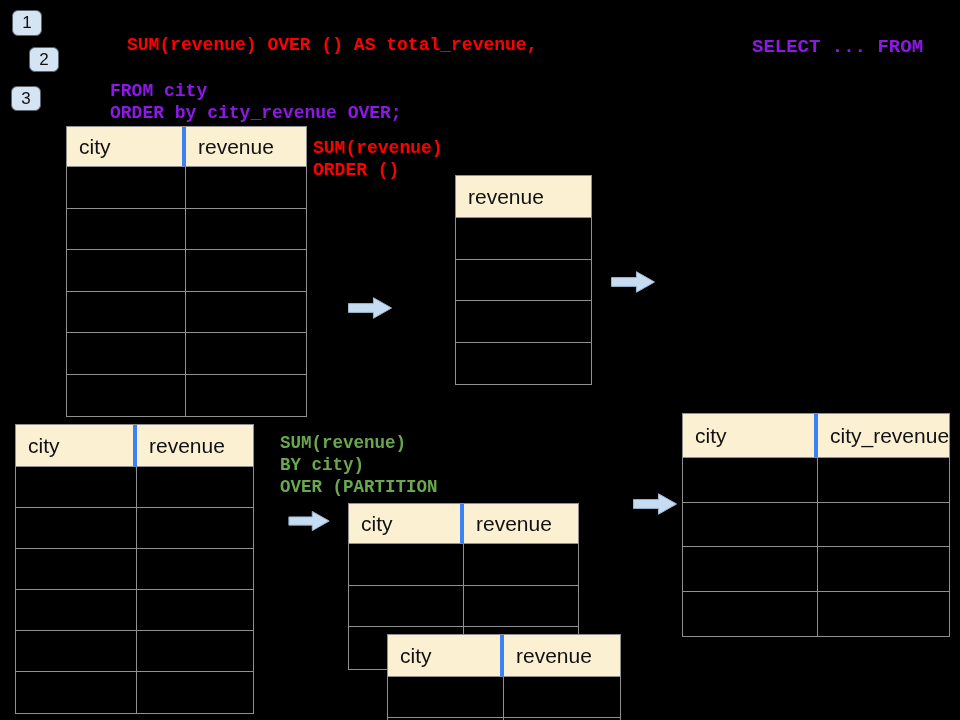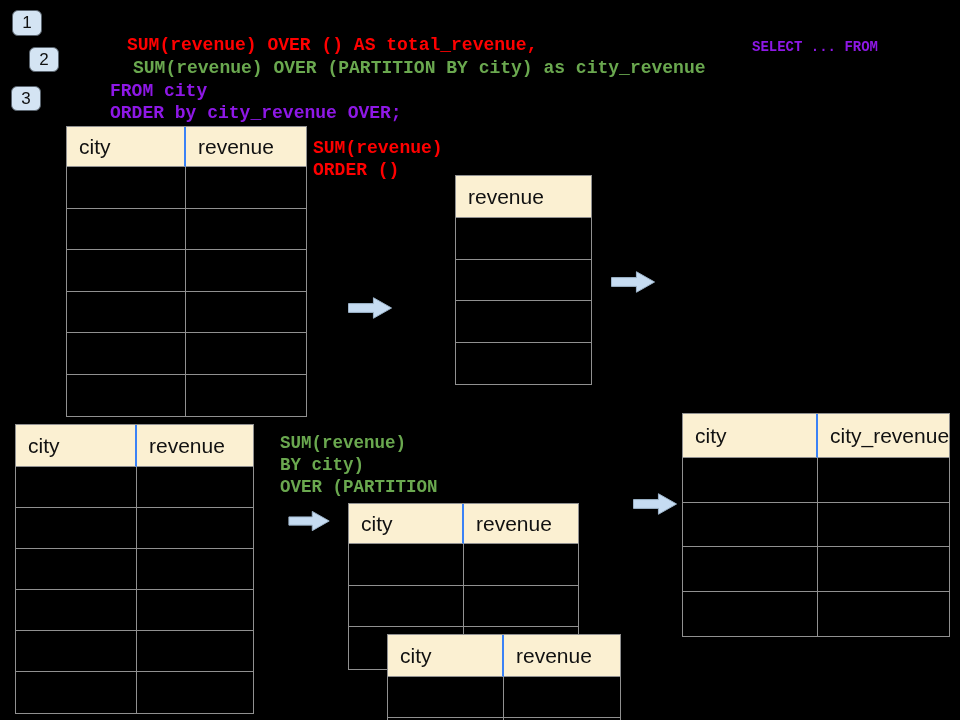--- a/index.html
+++ b/index.html
@@ -20,37 +20,37 @@
     position:absolute;white-space:pre;
     font-family:"Liberation Mono","DejaVu Sans Mono",monospace;
     font-weight:700;font-size:18px;line-height:22px;
   }
   .c-purple{color:#8E18E6;}
   .c-red{color:#FF0000;}
   .c-green{color:#6AA84F;}
   .side-sql{
     position:absolute;left:752px;top:36px;white-space:pre;
     font-family:"Liberation Mono","DejaVu Sans Mono",monospace;
-    font-weight:700;font-size:14px;line-height:22px;color:#8E18E6;
+    font-weight:700;font-size:19px;line-height:22px;color:#8E18E6;
   }
   .annot{
     position:absolute;white-space:pre;
     font-family:"Liberation Mono","DejaVu Sans Mono",monospace;
     font-weight:700;font-size:18px;line-height:22px;
   }
   .annot-partition{font-size:17.5px;}
   
   .tbl{
     position:absolute;display:grid;background:#000;
     border:1px solid #909090;
   }
   .th{
     background:#FBF0D2;color:#111;
     display:flex;align-items:center;padding-left:12px;
-    font-size:21px;border-right:2px solid #3b82f6;border-bottom:1px solid #909090;
+    font-size:21px;border-right:4px solid #3b82f6;border-bottom:1px solid #909090;
     overflow:hidden;
   }
   .tcell{
     background:#000;border-right:1px solid #909090;border-bottom:1px solid #909090;
   }
   .col2 > :nth-child(2n){border-right:none;}
   .col1 > *{border-right:none;}
   .tbl > :nth-last-child(1).tcell{border-bottom:none;}
   .col2 > :nth-last-child(2).tcell{border-bottom:none;}
   
@@ -65,21 +65,20 @@
       <span>1</span>
     </div>
   <div class="badge" style="left:29px;top:47px;height:25px;">
       <span>2</span>
     </div>
   <div class="badge" style="left:11px;top:86px;height:25px;">
       <span>3</span>
     </div>
 
   <div class="sql-line c-red" style="left:127px;top:34px;text-align:right;">SUM(revenue) OVER () AS total_revenue,</div>
-  <div class="sql-line c-green" style="left:133px;top:57px;">SUM(revenue) OVER (PARTITION BY city) as city_revenue</div>
   <div class="sql-line c-purple" style="left:110px;top:80px;">FROM city</div>
   <div class="sql-line c-purple" style="left:110px;top:102px;">ORDER by city_revenue OVER;</div>
 
   <div class="side-sql"><div>SELECT ... FROM</div></div>
 
   <div class="annot c-red" style="left:313px;top:137px;"><div>SUM(revenue)</div><div>ORDER ()</div></div>
 
   <div class="annot annot-partition c-green" style="left:280px;top:432px;"><div>SUM(revenue)</div><div>BY city)</div><div>OVER (PARTITION</div></div>
 
   <div class="tbl col2" style="left:66px;top:126px;grid-template-columns:119px 120px;grid-template-rows:40px;grid-auto-rows:41.5px;">

